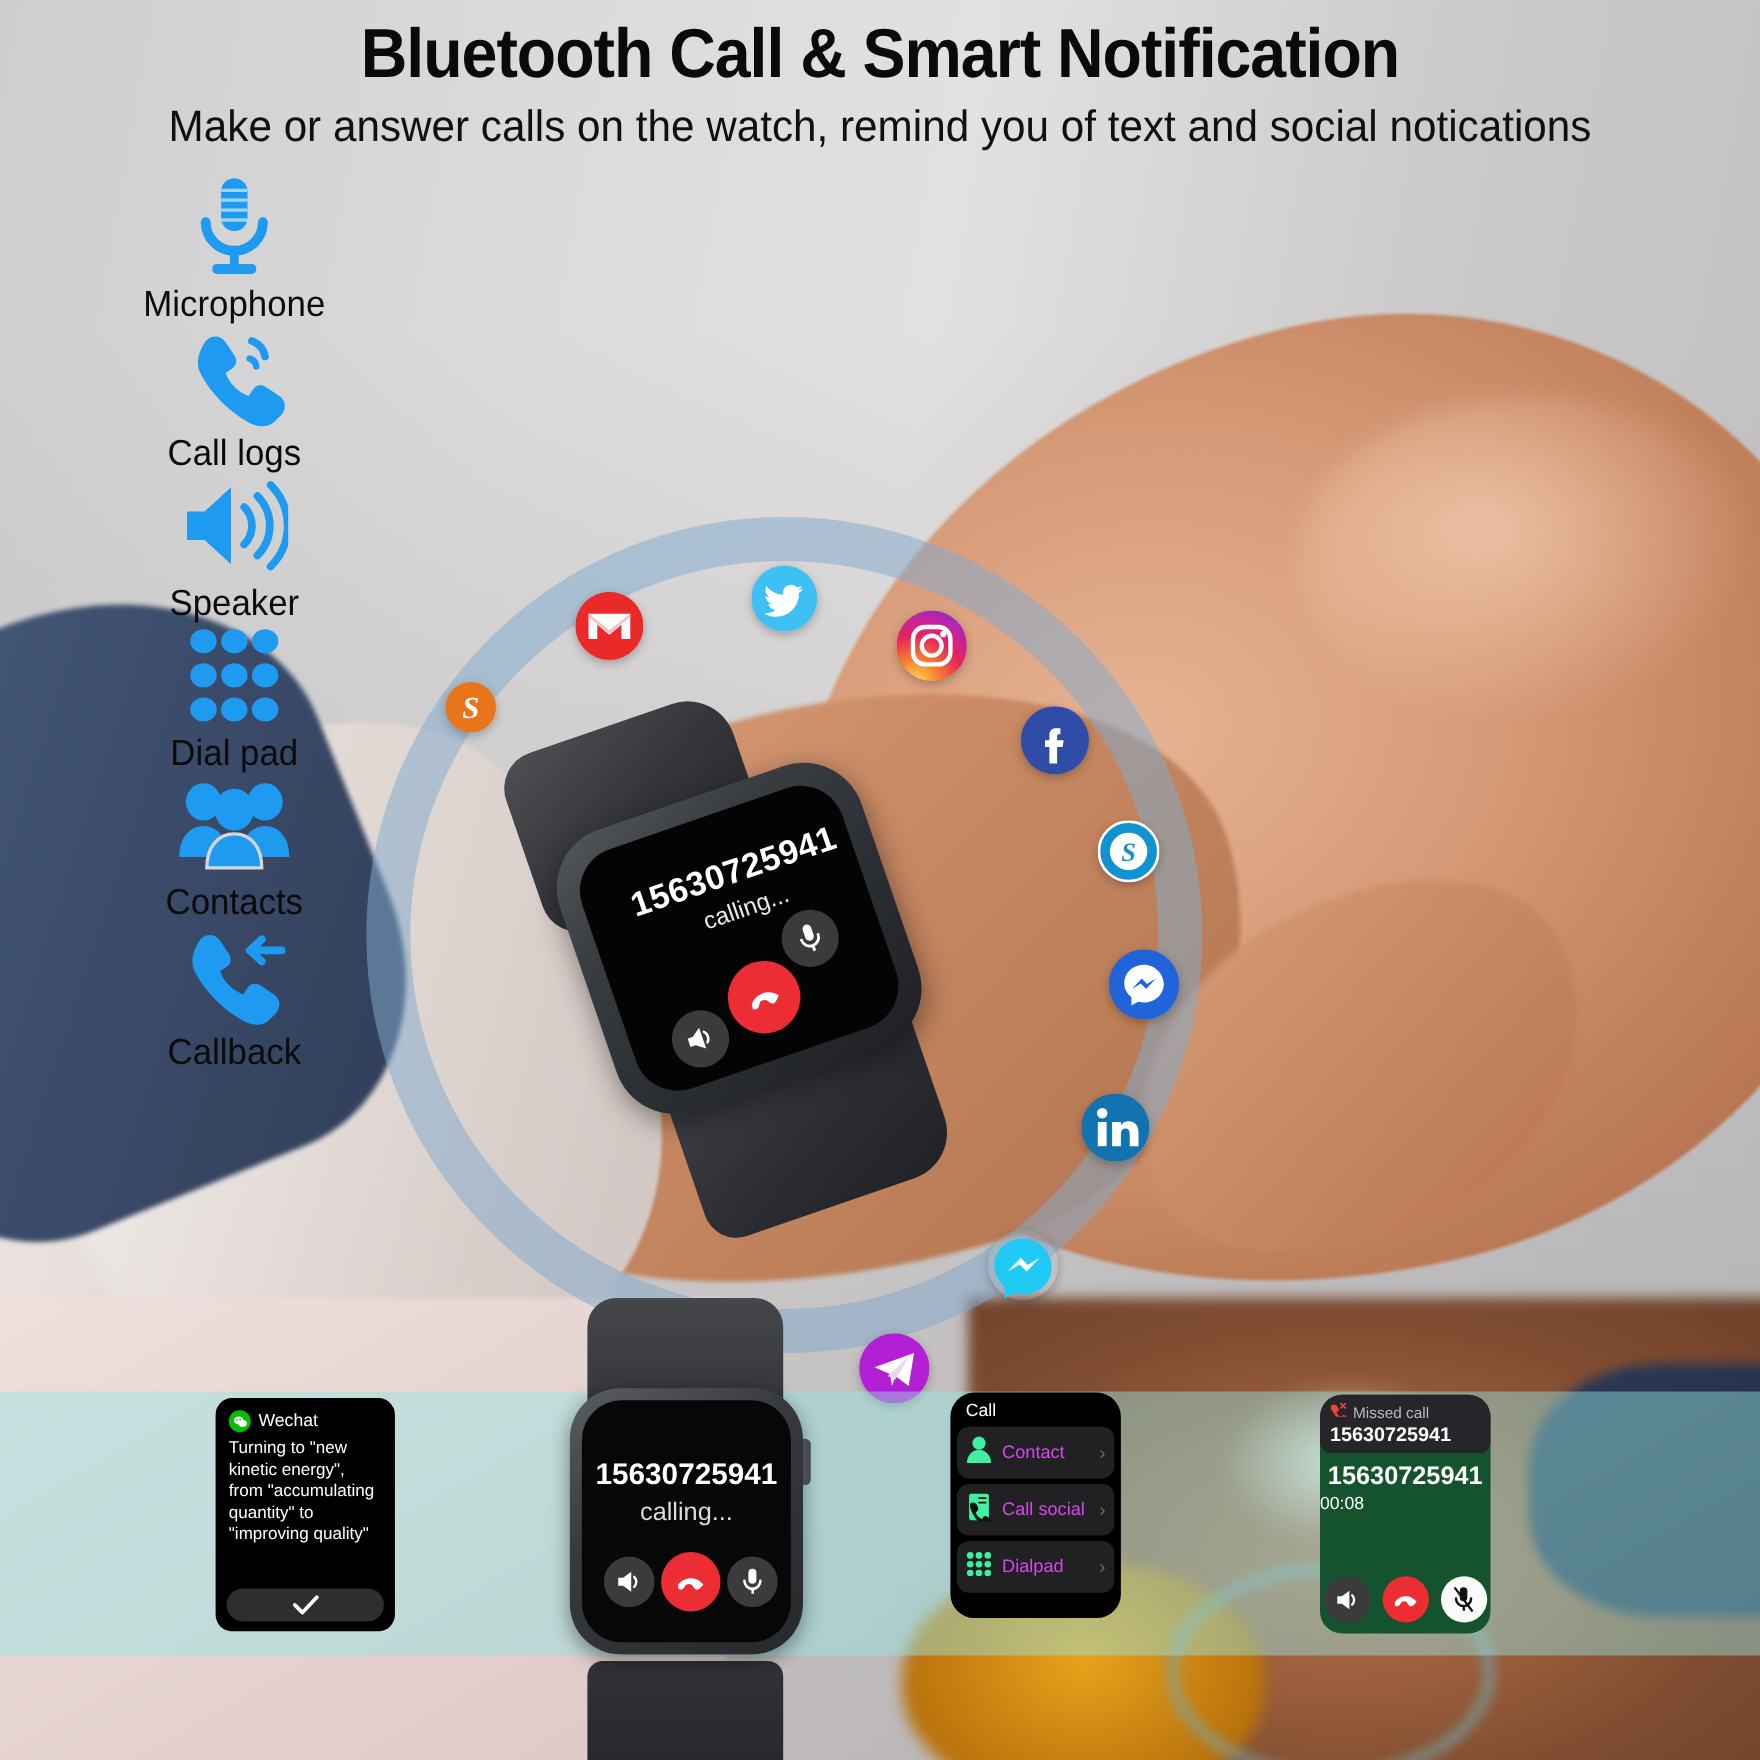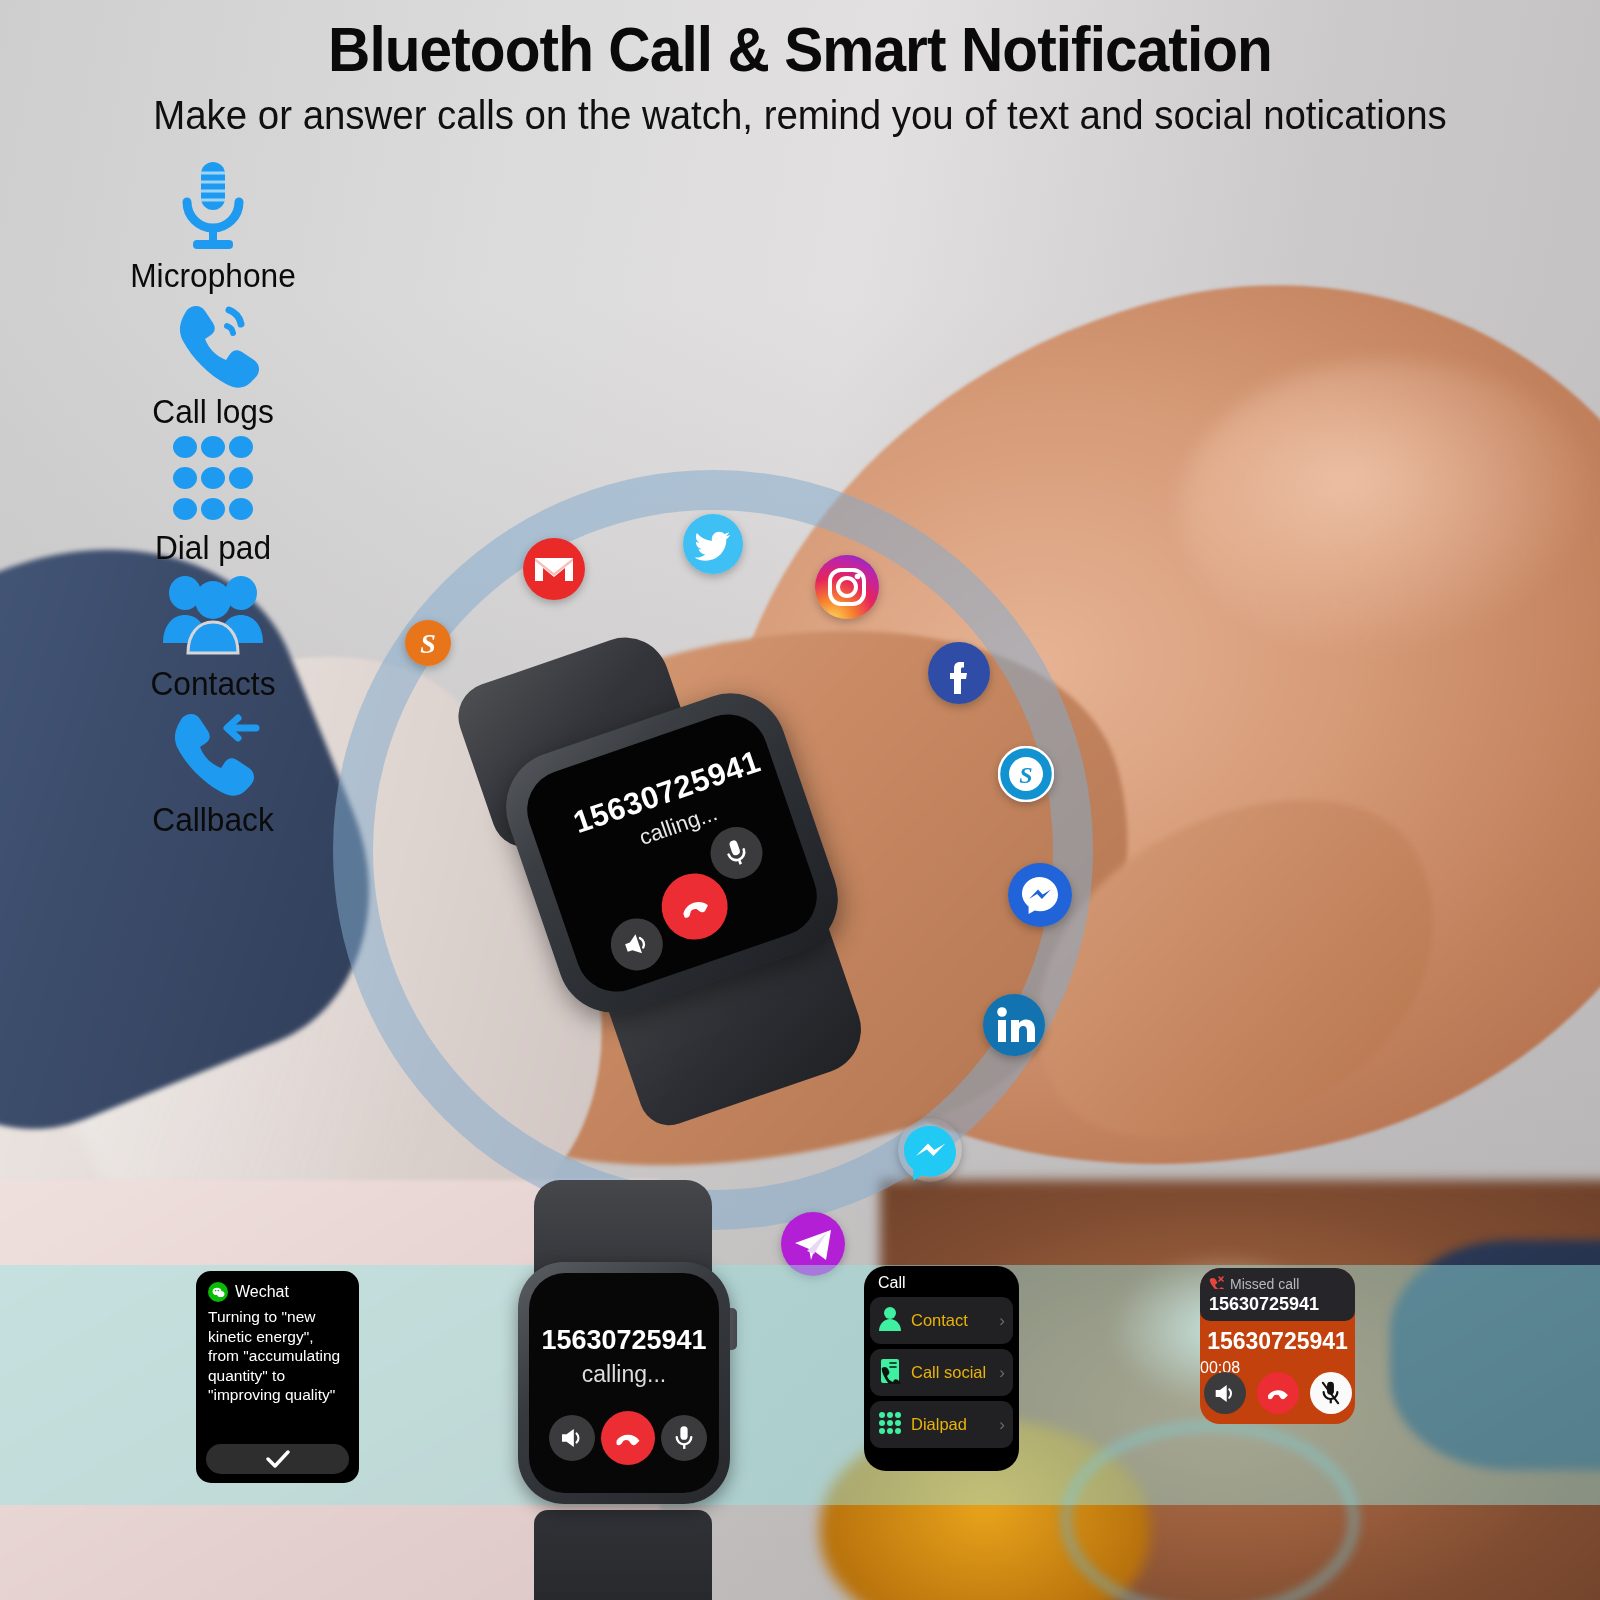--- a/index.html
+++ b/index.html
@@ -268,27 +268,27 @@
     position:absolute; left:864px; top:1266px; width:155px; height:205px;
     background:#000; border-radius:22px; z-index:38;
     padding:7px 6px 0 6px;
   }
   .cm-title { color:#fff; font-size:16px; padding:1px 0 5px 8px; }
   .cm-row {
     display:flex; align-items:center; gap:9px;
     background:#212124; border-radius:11px;
     height:47px; margin-bottom:5px; padding:0 8px;
   }
-  .cm-lbl { color:#eab308; font-size:16.5px; flex:1; }
+  .cm-lbl { color:#d946ef; font-size:16.5px; flex:1; }
   .cm-chev { color:#6c6c70; font-size:17px; }
 
   
   .missed {
-    position:absolute; left:1200px; top:1268px; width:155px; height:156px;
-    background:#c2410c; border-radius:20px; z-index:38;
+    position:absolute; left:1200px; top:1268px; width:155px; height:217px;
+    background:#14532d; border-radius:20px; z-index:38;
   }
   .ms-top {
     background:#25252a; border-radius:20px 20px 10px 10px;
     padding:7px 9px 6px 9px;
   }
   .ms-head { display:flex; align-items:center; gap:6px; }
   .ms-head-lbl { color:#b9b9bd; font-size:14px; }
   .ms-head-num { color:#fff; font-size:18px; font-weight:600; margin-top:1px; }
   .ms-num { color:#fff; font-size:23px; font-weight:600; text-align:center; margin-top:7px; }
   .ms-timer { color:#fff; font-size:16px; margin-top:4px; }
@@ -343,20 +343,31 @@
       <div class="ico">
         <svg width="92" height="92" viewBox="0 0 92 92">
           <path d="M20 14 c6-6 14-5 18 1 l8 12 c3 5 2 9-2 12 l-6 4 c4 10 11 17 21 21 l4-6 c3-4 7-5 12-2 l12 8 c6 4 7 12 1 18 l-5 5 c-6 6-15 6-24 1 C42 79 25 62 16 45 c-5-9-4-19 4-31z" fill="#1e9bf0"></path>
           <path d="M62 14 a19 19 0 0 1 12 14" fill="none" stroke="#1e9bf0" stroke-width="7" stroke-linecap="round"></path>
           <path d="M60 30 a9 9 0 0 1 6 7" fill="none" stroke="#1e9bf0" stroke-width="6" stroke-linecap="round"></path>
         </svg>
       </div>
       <div class="lbl">Call logs</div>
     </div>
 
+    <div class="feat">
+      <div class="ico">
+        <svg width="98" height="86" viewBox="0 0 98 86">
+          <path d="M6 30 h16 L46 8 v70 L22 56 H6 z" fill="#1e9bf0"></path>
+          <path d="M58 26 a24 24 0 0 1 0 34" fill="none" stroke="#1e9bf0" stroke-width="7" stroke-linecap="round"></path>
+          <path d="M70 16 a38 38 0 0 1 0 54" fill="none" stroke="#1e9bf0" stroke-width="7" stroke-linecap="round"></path>
+          <path d="M82 6 a52 52 0 0 1 0 74" fill="none" stroke="#1e9bf0" stroke-width="7" stroke-linecap="round"></path>
+        </svg>
+      </div>
+      <div class="lbl">Speaker</div>
+    </div>
 
     <div class="feat">
       <div class="ico">
         <svg width="84" height="86" viewBox="0 0 84 86">
           <g fill="#1e9bf0">
             <ellipse cx="14" cy="12" rx="12" ry="11"></ellipse>
               <ellipse cx="42" cy="12" rx="12" ry="11"></ellipse>
               <ellipse cx="70" cy="12" rx="12" ry="11"></ellipse>
             <ellipse cx="14" cy="43" rx="12" ry="11"></ellipse>
               <ellipse cx="42" cy="43" rx="12" ry="11"></ellipse>

